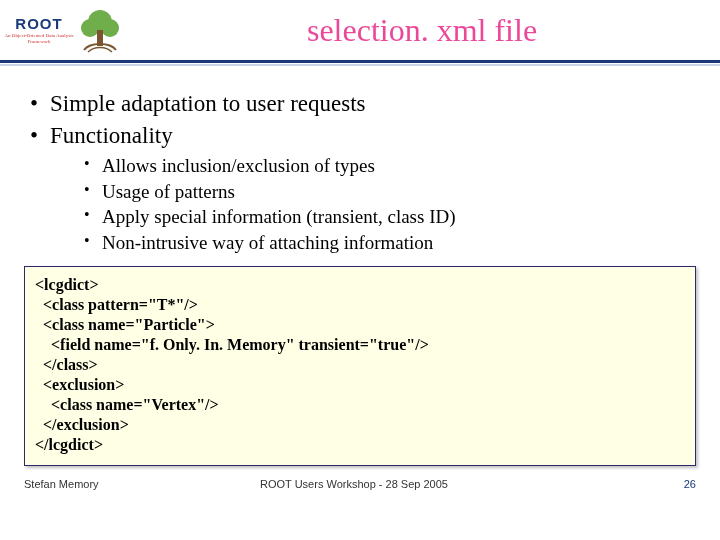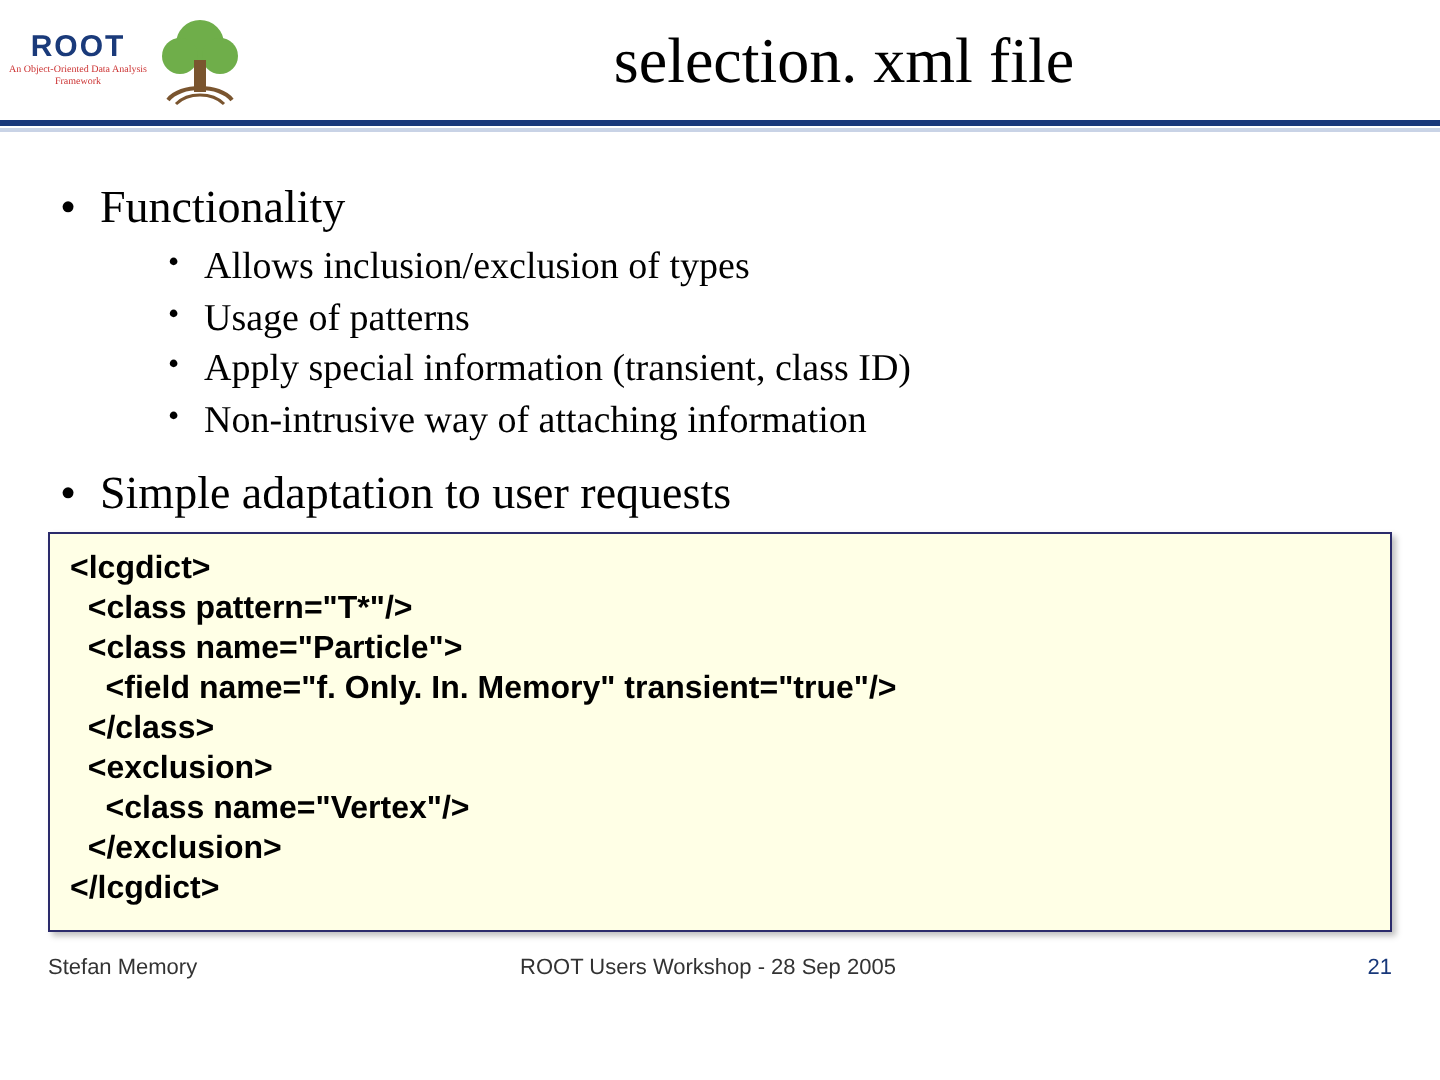--- a/index.html
+++ b/index.html
@@ -59,21 +59,21 @@
   }
   .tree-ico {
     width: 48px;
     height: 48px;
     margin-left: 2px;
   }
   .title {
     flex: 1;
     text-align: center;
     font-size: 32px;
-    color: #000000;
+    color: #ec4899;
     font-family: Georgia, "Times New Roman", serif;
   }
   .cern-logo {
     width: 64px;
     height: 48px;
     margin-right: 4px;
     display:flex;
     align-items:center;
     justify-content:center;
   }
@@ -117,21 +117,21 @@
     left: 0;
     top: 0;
     color: #000;
     font-size: 16px;
   }
   .code-box {
     margin: 4px 24px 0 24px;
     border: 1px solid #2b2b6b;
     background: #ffffe6;
     padding: 8px 4px 10px 10px;
-    font-family: Liberation Sans, sans-serif;
+    font-family: Liberation Serif, serif;
     font-size: 16px;
     font-weight: bold;
     line-height: 1.25;
     white-space: pre;
     color: #000;
     box-shadow: 2px 2px 3px rgba(0,0,0,0.25);
   }
   
   .footer {
     position: absolute;
@@ -181,42 +181,42 @@
         <rect x="21" y="24" width="6" height="16" fill="#7a552f"></rect>
         <path d="M8 44 C 14 36, 34 36, 40 44" stroke="#7a552f" stroke-width="2" fill="none"></path>
         <path d="M12 46 C 18 40, 30 40, 36 46" stroke="#7a552f" stroke-width="1.5" fill="none"></path>
       </svg>
     </div>
     <div class="title">selection. xml file</div>
   </div>
 
   <div class="body">
     <ul class="top">
+      <li>Simple adaptation to user requests</li>
       <li>
         <span>Functionality</span>
         <ul class="sub">
           <li>Allows inclusion/exclusion of types</li>
           <li>Usage of patterns</li>
           <li>Apply special information (transient, class ID)</li>
           <li>Non-intrusive way of attaching information</li>
         </ul>
       </li>
-      <li>Simple adaptation to user requests</li>
     </ul>
   </div>
 
   <div class="code-box">&lt;lcgdict&gt;
   &lt;class pattern="T*"/&gt;
   &lt;class name="Particle"&gt;
     &lt;field name="f. Only. In. Memory" transient="true"/&gt;
   &lt;/class&gt;
   &lt;exclusion&gt;
     &lt;class name="Vertex"/&gt;
   &lt;/exclusion&gt;
 &lt;/lcgdict&gt;</div>
 
   <div class="footer">
     <div class="fl">Stefan Memory</div>
     <div class="fc">ROOT Users Workshop  -  28 Sep 2005</div>
-    <div class="fr">21</div>
+    <div class="fr">26</div>
   </div>
 
 </div>
 
 </body></html>

